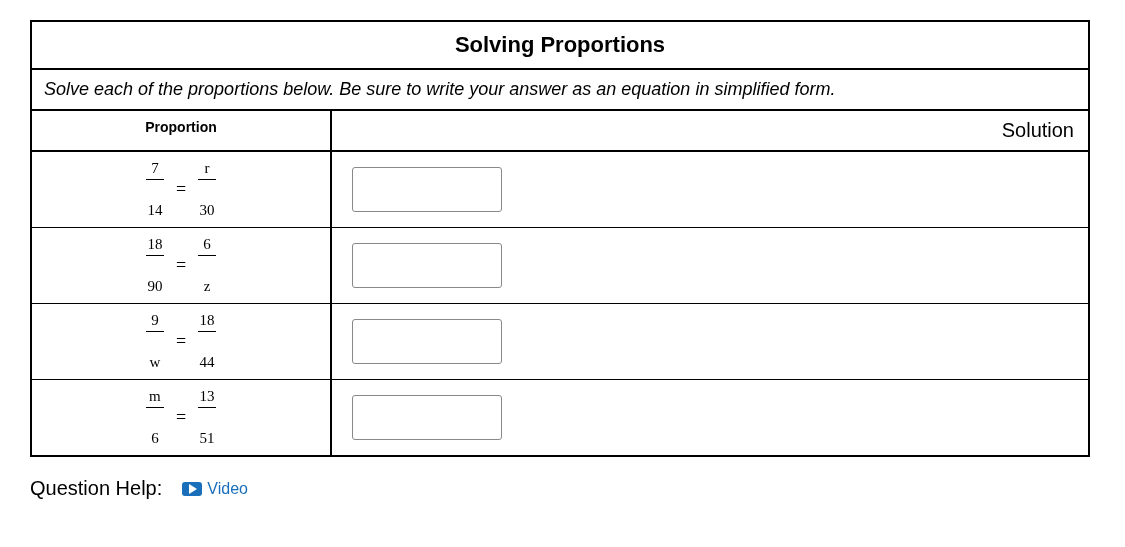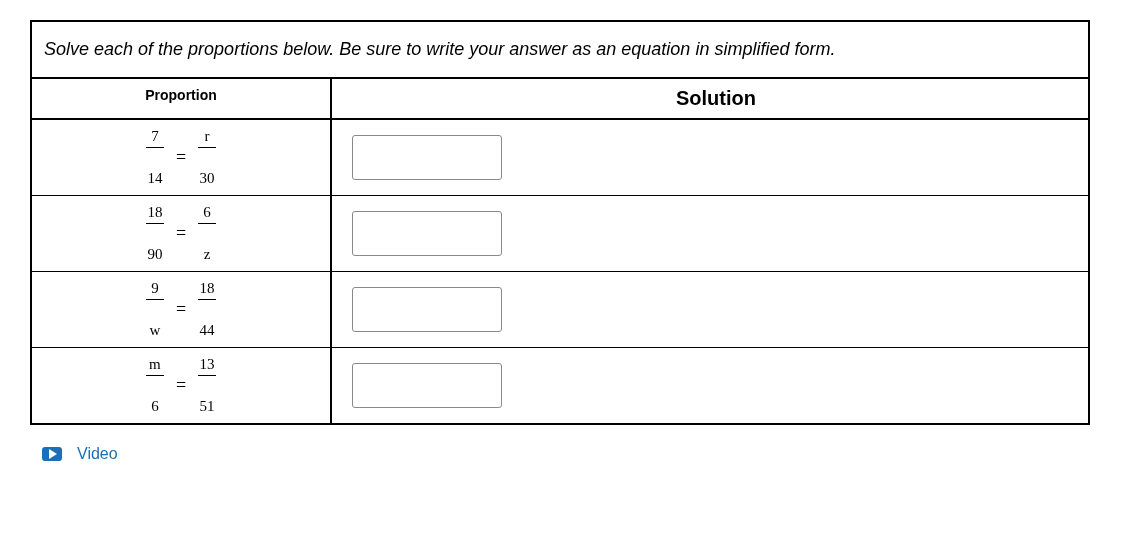--- a/index.html
+++ b/index.html
@@ -28,21 +28,21 @@
     .title-row {
       text-align: center;
       padding: 10px;
       border-bottom: 2px solid #000;
       font-weight: bold;
       font-size: 22px;
       font-family: Arial, sans-serif;
     }
 
     .instructions-row {
-      padding: 14px 12px;
+      padding: 6px 12px;
       border-bottom: 2px solid #000;
       font-style: italic;
       font-size: 18px;
       font-family: Arial, sans-serif;
       line-height: 1.5;
     }
 
     .table-container {
       width: 100%;
     }
@@ -59,25 +59,25 @@
       border-right: 2px solid #000;
       text-align: center;
       padding: 8px 10px;
       font-family: Arial, sans-serif;
       font-size: 14px;
       font-weight: bold;
     }
 
     .col-solution {
       flex: 1;
-      text-align: center;
+      text-align: right;
       padding: 8px 14px;
       font-family: Arial, sans-serif;
       font-size: 20px;
-      font-weight: bold;
+      font-weight: normal;
     }
 
     .table-row {
       display: flex;
       border-bottom: 1px solid #000;
       min-height: 70px;
     }
 
     .table-row:last-child {
       border-bottom: none;
@@ -154,21 +154,21 @@
     }
 
     .question-help-label {
       font-weight: normal;
       font-size: 20px;
     }
 
     .video-link {
       display: flex;
       align-items: center;
-      gap: 15px;
+      gap: 5px;
       color: #1a6fba;
       font-size: 16px;
       text-decoration: none;
       cursor: pointer;
       padding-left: 12px;
     }
 
     .video-icon {
       width: 20px;
       height: 14px;
@@ -189,20 +189,23 @@
       border-bottom: 5px solid transparent;
       border-left: 8px solid #fff;
       margin-left: 2px;
     }
   </style>
 </head>
 <body>
 
 <div class="main-container">
 
+  <div class="title-row">
+    <span>Solving Proportions</span>
+  </div>
 
   <div class="instructions-row">
     <span>Solve each of the proportions below. Be sure to write your answer as an equation in simplified form.</span>
   </div>
 
   <div class="table-container">
 
     <div class="table-header">
       <div class="col-proportion">
         <span>Proportion</span>
@@ -285,17 +288,18 @@
       </div>
       <div class="row-solution">
         <div class="answer-box"></div>
       </div>
     </div>
 
   </div>
 </div>
 
 <div class="question-help">
+  <span class="question-help-label">Question Help:</span>
   <span class="video-link">
     <span class="video-icon"></span>
     <span>Video</span>
   </span>
 </div>
 
 </body></html>

